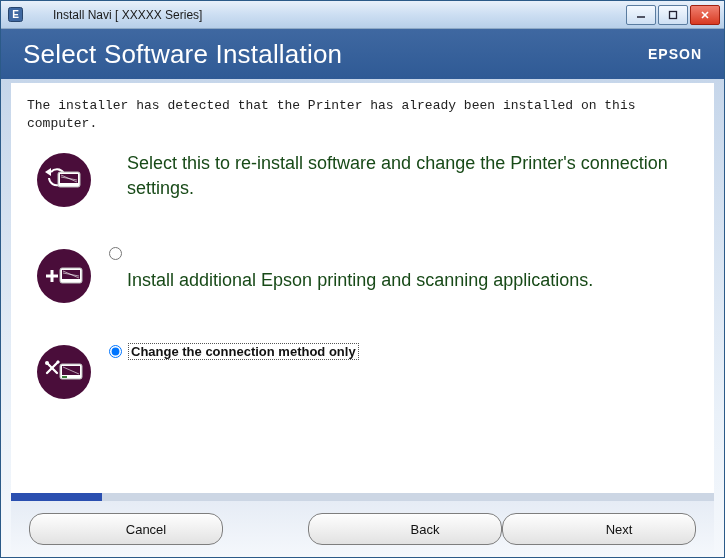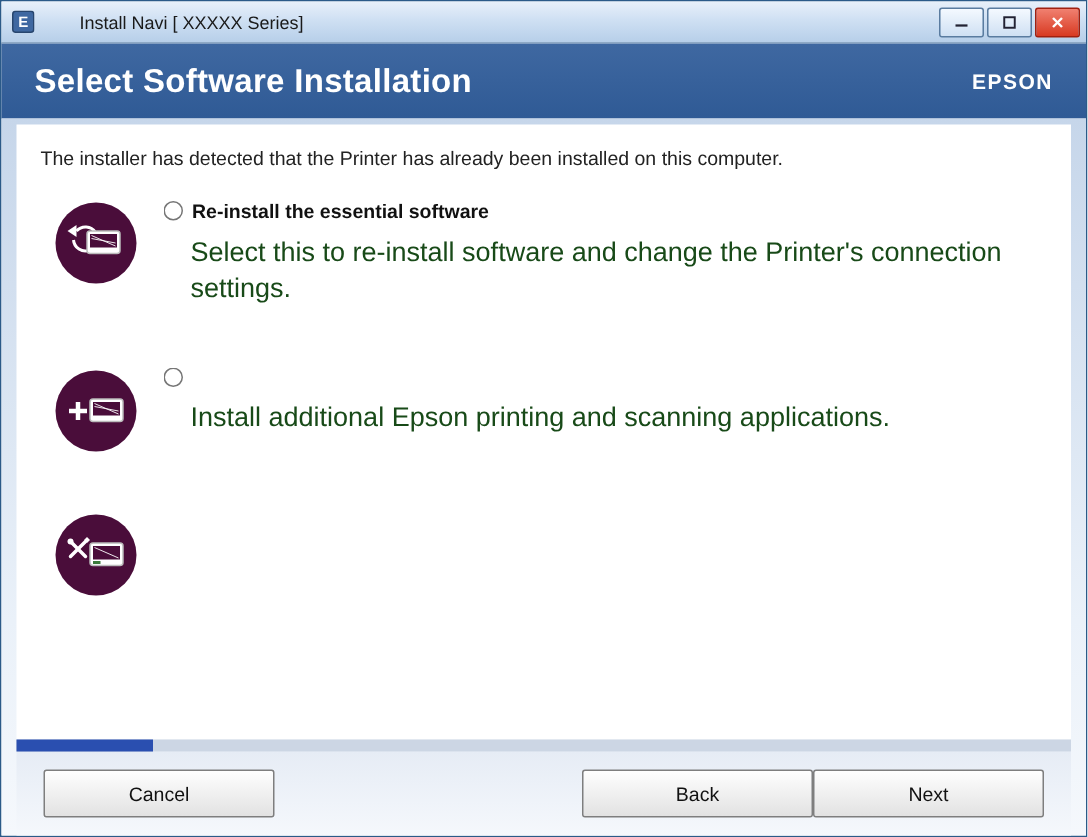--- a/index.html
+++ b/index.html
@@ -70,22 +70,22 @@
     height: 50px;
     background: linear-gradient(to bottom, #3f68a1 0%, #2f5a95 100%);
     display: flex;
     align-items: center;
     justify-content: space-between;
     padding: 0 22px;
     box-sizing: border-box;
   }
   .header-title {
     color: #fff;
-    font-size: 22px;
-    font-weight: 700;
+    font-size: 26px;
+    font-weight: 400;
     letter-spacing: 0.2px;
   }
   .brand-logo {
     color: #fff;
     font-size: 14px;
     font-weight: 700;
     letter-spacing: 1px;
     font-family: Arial, sans-serif;
   }
   
@@ -102,20 +102,21 @@
     background: #fff;
     padding: 14px 16px 10px 16px;
     box-sizing: border-box;
     overflow: hidden;
   }
   .intro-line {
     font-size: 13px;
     color: #222;
     line-height: 1.4;
     margin-bottom: 2px;
+    font-family: Liberation Mono, monospace;
   }
   .options {
     margin-top: 18px;
   }
   .option-row {
     display: flex;
     align-items: flex-start;
     margin-bottom: 40px;
   }
   .option-row:last-child { margin-bottom: 0; }
@@ -182,22 +183,23 @@
   .btn {
     width: 152px;
     height: 30px;
     border: 1px solid #7e7e7e;
     background: linear-gradient(to bottom, #fefefe, #e2e2e2);
     font-size: 13px;
     color: #111;
     display: flex;
     align-items: center;
     justify-content: center;
-    border-radius: 2px;
+    border-radius: 14px;
     cursor: pointer;
+    padding-left: 40px;
   }
   .btn + .btn { }
 </style>
 </head>
 <body>
 
 <div class="window">
 
   <div class="titlebar">
     <span class="app-icon">
@@ -243,24 +245,20 @@
             <svg width="40" height="40" viewBox="0 0 40 40">
               <path d="M7 12 a8 8 0 1 1 -2 6" fill="none" stroke="#fff" stroke-width="2"></path>
               <polygon points="7,8 7,16 1,12" fill="#fff"></polygon>
               <rect x="14" y="12" width="22" height="15" rx="2" fill="#fff" stroke="#bbb"></rect>
               <rect x="16" y="14" width="18" height="9" fill="#4a0d3a"></rect>
               <line x1="17" y1="15" x2="33" y2="22" stroke="#fff" stroke-width="0.6"></line>
               <line x1="17" y1="17" x2="33" y2="20" stroke="#fff" stroke-width="0.6"></line>
             </svg>
           </div>
           <div class="option-body">
-            <div class="option-head">
-              <input type="radio" name="opt" style="">
-              <span class="option-label">Re-install the essential software</span>
-            </div>
             <div class="option-desc">Select this to re-install software and change the Printer's connection settings.</div>
           </div>
         </div>
 
         <div class="option-row">
           <div class="option-icon">
             <svg width="40" height="40" viewBox="0 0 40 40">
               <line x1="8" y1="14" x2="8" y2="26" stroke="#fff" stroke-width="3"></line>
               <line x1="2" y1="20" x2="14" y2="20" stroke="#fff" stroke-width="3"></line>
               <rect x="16" y="12" width="22" height="15" rx="2" fill="#fff" stroke="#bbb"></rect>
@@ -286,20 +284,24 @@
               <line x1="13" y1="11" x2="3" y2="21" stroke="#fff" stroke-width="2.3" stroke-linecap="round"></line>
               <path d="M12 10 l2 -2 l2 2 l-2 2 z" fill="#fff"></path>
 
               <rect x="16" y="12" width="22" height="15" rx="2" fill="#fff" stroke="#bbb"></rect>
               <rect x="18" y="14" width="18" height="9" fill="#4a0d3a"></rect>
               <rect x="18" y="24" width="5" height="2" fill="#3a7a3a"></rect>
               <line x1="19" y1="15" x2="35" y2="22" stroke="#fff" stroke-width="0.6"></line>
             </svg>
           </div>
           <div class="option-body">
+            <div class="option-head">
+              <input type="radio" name="opt" checked="" style="">
+              <span class="option-label selected">Change the connection method only</span>
+            </div>
           </div>
         </div>
 
       </div>
     </div>
 
     <div class="progress-strip">
       <div class="progress-fill"></div>
     </div>
 

